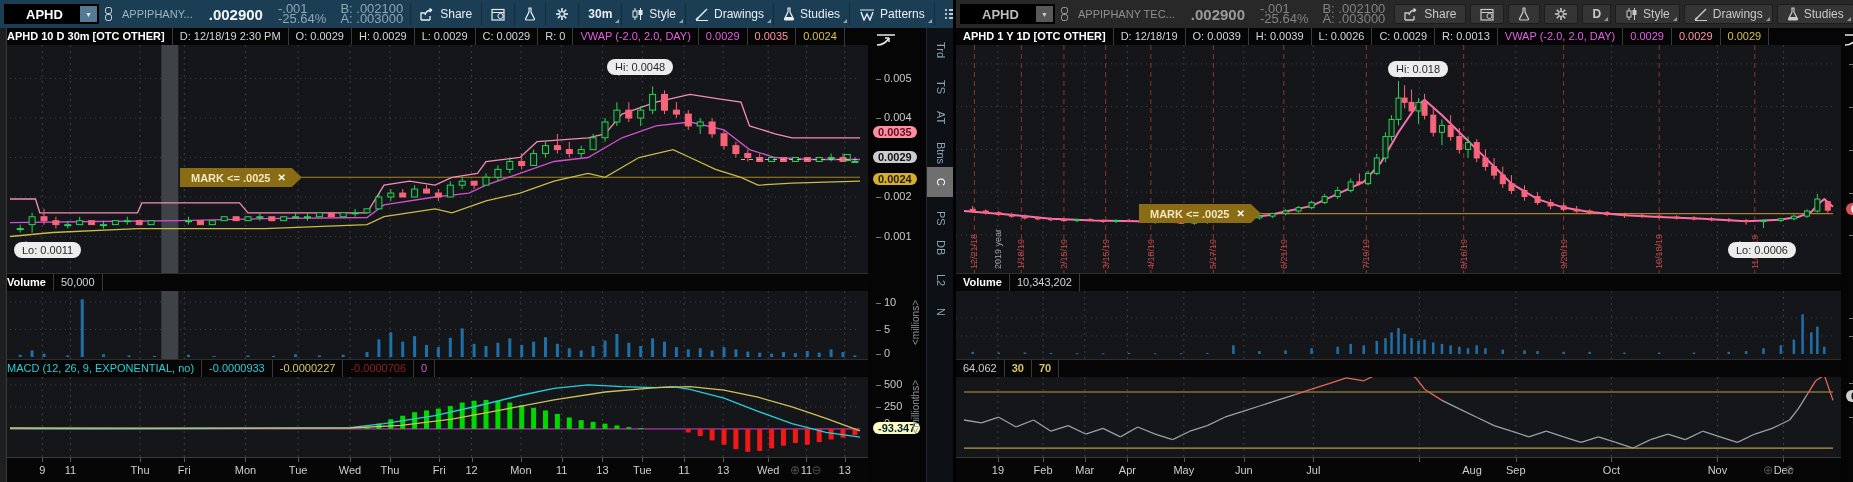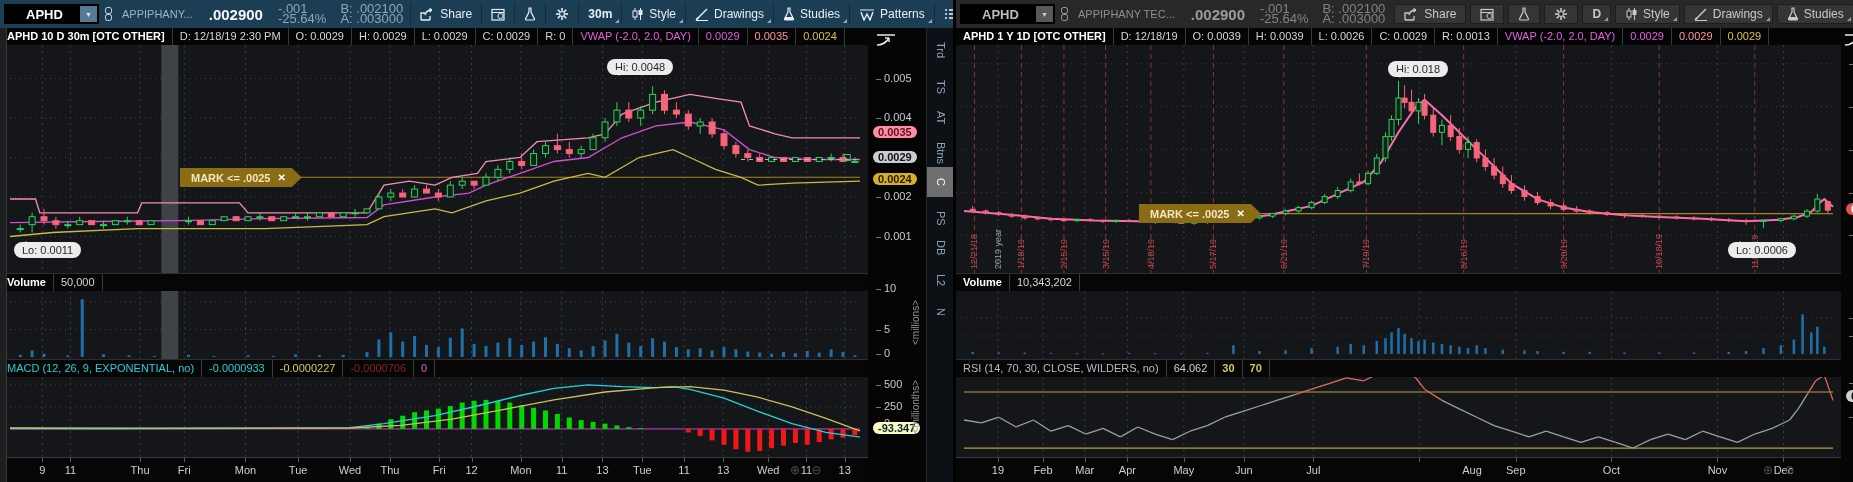--- a/index.html
+++ b/index.html
@@ -594,21 +594,21 @@
             <line x1="1" y1="1" x2="19" y2="1" stroke="#e8e8e8" stroke-width="1.5"></line>
           </svg>
       </span>
     <div class="atick" style="top: 44px;"><span class="dash"></span>0.005</div>
         <div class="atick" style="top: 83px;"><span class="dash"></span>0.004</div>
         <div class="atick" style="top: 162px;"><span class="dash"></span>0.002</div>
         <div class="atick" style="top: 202px;"><span class="dash"></span>0.001</div>
         <div class="abadge" style="top: 98px; background: rgb(255, 142, 164); color: rgb(90, 16, 32);">0.0035</div>
         <div class="abadge" style="top: 123px; background: rgb(201, 205, 209); color: rgb(17, 17, 17);">0.0029</div>
         <div class="abadge" style="top: 145px; background: rgb(212, 175, 46); color: rgb(36, 26, 0);">0.0024</div>
-        <div class="atick" style="top: 254px;"><span class="dash"></span>10</div>
+        <div class="atick" style="top: 268px;"><span class="dash"></span>10</div>
         <div class="atick" style="top: 295px;"><span class="dash"></span>5</div>
         <div class="atick" style="top: 319px;"><span class="dash"></span>0</div>
         <div class="atick" style="top: 350px;"><span class="dash"></span>500</div>
         <div class="atick" style="top: 372px;"><span class="dash"></span>250</div>
         <div class="atick" style="top: 389px;"><span class="dash"></span>0</div>
         <div class="abadge" style="top: 394px; background: #fef9c3; color: rgb(0, 38, 43);">-93.347</div>
         <div class="aunit" style="top: 272px;">&lt;millions&gt;</div>
         <div class="aunit" style="top: 352px;">&lt;millionths&gt;</div>
       </div>
     <div id="tabsL">
@@ -990,21 +990,20 @@
           <rect x="823.6099999999999" y="54.32804232804233" width="2.5" height="8.634920634920633" fill="#1f6fa8"></rect>
           <rect x="836.645" y="48.57142857142857" width="2.5" height="14.391534391534393" fill="#1f6fa8"></rect>
           <rect x="845.3349999999999" y="23.386243386243386" width="2.5" height="39.576719576719576" fill="#1f6fa8"></rect>
           <rect x="854.025" y="41.37566137566138" width="2.5" height="21.58730158730158" fill="#1f6fa8"></rect>
           <rect x="860.108" y="35.61904761904762" width="2.5" height="27.34391534391534" fill="#1f6fa8"></rect>
           <rect x="867.06" y="55.767195767195766" width="2.5" height="7.195767195767196" fill="#1f6fa8"></rect>
         </svg>
       </div>
 
     <div class="ind-hdr ih-ind">
-      <span class="hc" style="color:#b8bcbe;">RSI (14, 70, 30, CLOSE, WILDERS, no)</span>
       <span class="hc" style="color:#cfcfcf;">64.062</span>
       <span class="hc" style="color:#d8c568;font-weight:bold;">30</span>
       <span class="hc" style="color:#d8c568;font-weight:bold;">70</span>
     </div>
     <div class="pane p-ind">
         <svg id="svgRR" width="885" height="80">
           <line x1="41.891" y1="0" x2="41.891" y2="80" stroke="#3b3f44" stroke-dasharray="2,4"></line>
           <line x1="87.079" y1="0" x2="87.079" y2="80" stroke="#3b3f44" stroke-dasharray="2,4"></line>
           <line x1="128.791" y1="0" x2="128.791" y2="80" stroke="#3b3f44" stroke-dasharray="2,4"></line>
           <line x1="171.372" y1="0" x2="171.372" y2="80" stroke="#3b3f44" stroke-dasharray="2,4"></line>

